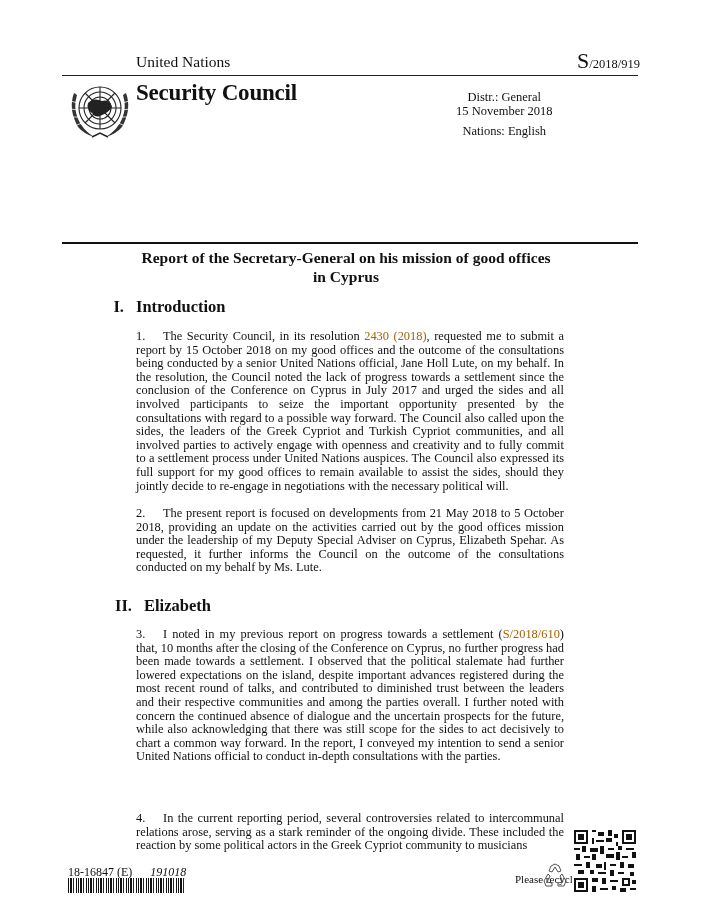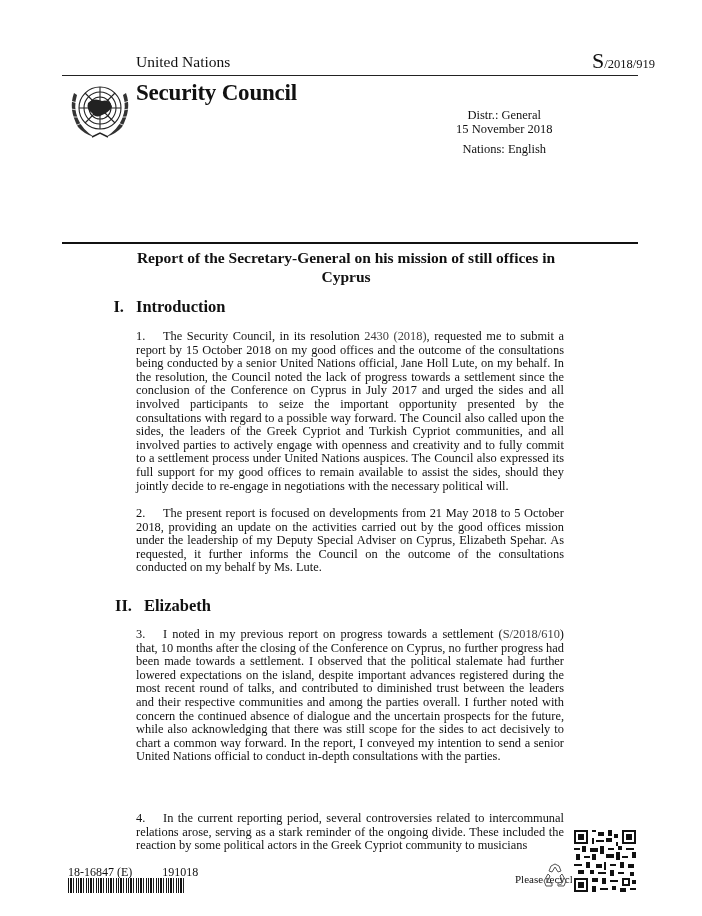--- a/index.html
+++ b/index.html
@@ -2,37 +2,37 @@
 <html><head>
 <meta charset="utf-8">
 <style>
   html, body { margin: 0; padding: 0; background: #ffffff; }
   body {
     width: 702px; height: 916px; position: relative; overflow: hidden;
     font-family: "Liberation Serif", "DejaVu Serif", serif; color: #111;
   }
   .abs { position: absolute; text-align: center; }
   .un-name { left: 136px; top: 53px; font-size: 15.5px; }
-  .symbol { right: 47px; top: 48px; white-space: nowrap; }
+  .symbol { right: 62px; top: 48px; white-space: nowrap; }
   .symbol .s-big { font-size: 22px; }
   .symbol .s-num { font-size: 12.5px; }
   .rule-thin { left: 62px; width: 576px; top: 75px; height: 1px; background: #222; }
   .emblem { left: 64px; top: 79px; width: 72px; height: 62px; }
   .council { left: 136px; top: 80px; font-size: 23px; font-weight: bold; letter-spacing: -0.2px; }
-  .distr { left: 456px; top: 108px; font-size: 12.5px; line-height: 14px; }
+  .distr { left: 456px; top: 90px; font-size: 12.5px; line-height: 14px; }
   .distr .orig { margin-top: 6px; }
   .rule-thick { left: 62px; width: 576px; top: 242px; height: 2px; background: #111; }
   .doc-title { left: 136px; top: 248px; width: 420px; font-size: 15.5px; font-weight: bold; line-height: 19px; }
   .h1 { font-size: 16.5px; font-weight: bold; }
   .h1 .num { position: absolute; right: 100%; margin-right: 12px; white-space: nowrap; }
   .para { left: 136px; width: 428px; font-size: 12.4px; line-height: 13.6px; text-align: justify; }
   .para .pnum { display: inline-block; width: 27px; }
-  .link { color: #404040; }
+  .link { color: #a16207; }
   .jobno { left: 68px; top: 865px; font-size: 12px; white-space: nowrap; }
-  .jobno .date { margin-left: 30px; }
+  .jobno .date { margin-left: 18px; font-style: italic; }
   .barcode { left: 68px; top: 878px; width: 118px; height: 15px;
     background: repeating-linear-gradient(90deg, #111 0 1px, #fff 1px 2px, #111 2px 4px, #fff 4px 5px, #222 5px 6px, #fff 6px 8px, #111 8px 9px, #fff 9px 10px); }
   .recycle-label { left: 480px; top: 873px; font-size: 11px; font-weight: normal; white-space: nowrap; margin-left: 35px; }
   .recycle-icon { left: 542px; top: 862px; width: 26px; height: 28px; }
   .qr { left: 572px; top: 828px; width: 66px; height: 66px; }
 </style>
 </head>
 <body>
 
 <div class="abs un-name">United Nations</div>
@@ -74,21 +74,21 @@
 <div class="abs council">Security Council</div>
 
 <div class="abs distr">
   <div>Distr.: General</div>
   <div>15 November 2018</div>
   <div class="orig">Nations: English</div>
 </div>
 
 <div class="abs rule-thick"></div>
 
-<div class="abs doc-title">Report of the Secretary-General on his mission of still offices in Cyprus</div>
+<div class="abs doc-title">Report of the Secretary-General on his mission of good offices in Cyprus</div>
 
 <div class="abs h1" style="left:136px; top:297px;">
   <span class="num">I.</span>
   <span>Introduction</span>
 </div>
 
 <div class="abs para" style="top:330px;">
   <span class="pnum">1.</span><span>The Security Council, in its resolution </span><a class="link">2430 (2018)</a><span>, requested me to submit a report by 15 October 2018 on my good offices and the outcome of the consultations being conducted by a senior United Nations official, Jane Holl Lute, on my behalf. In the resolution, the Council noted the lack of progress towards a settlement since the conclusion of the Conference on Cyprus in July 2017 and urged the sides and all involved participants to seize the important opportunity presented by the consultations with regard to a possible way forward. The Council also called upon the sides, the leaders of the Greek Cypriot and Turkish Cypriot communities, and all involved parties to actively engage with openness and creativity and to fully commit to a settlement process under United Nations auspices. The Council also expressed its full support for my good offices to remain available to assist the sides, should they jointly decide to re-engage in negotiations with the necessary political will.</span>
 </div>
 

